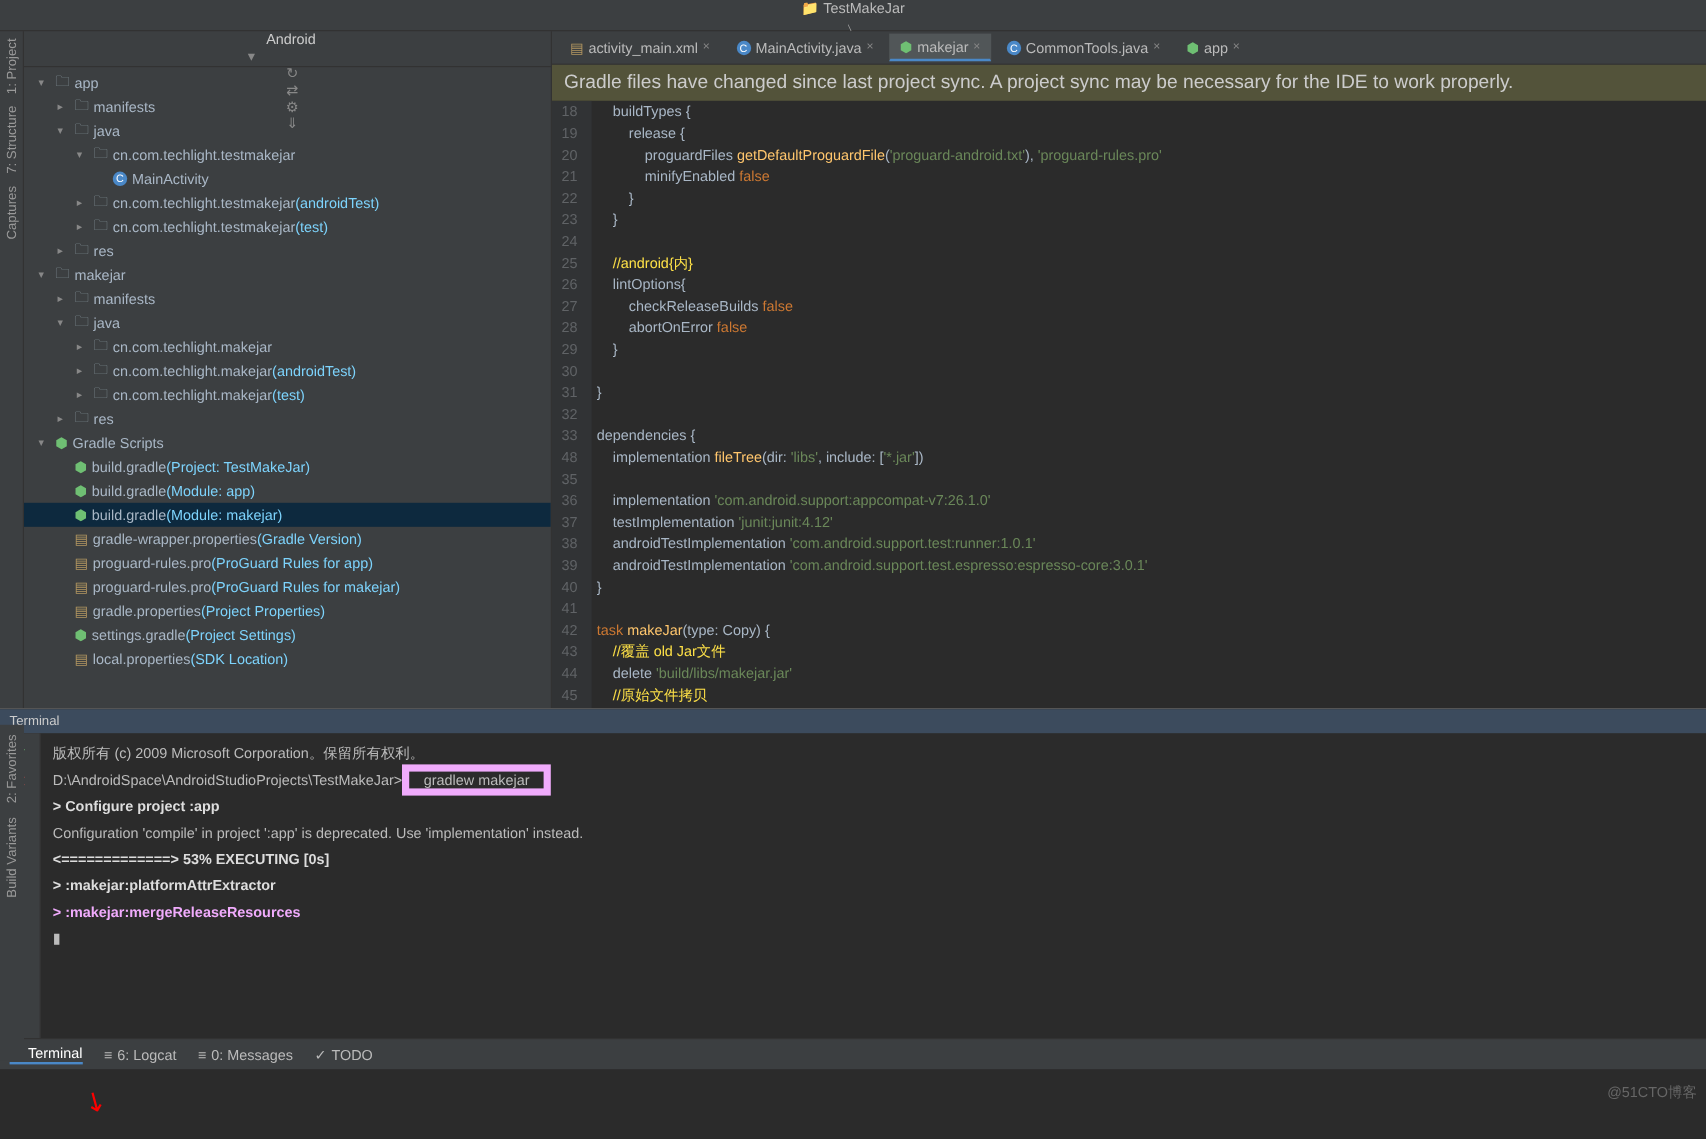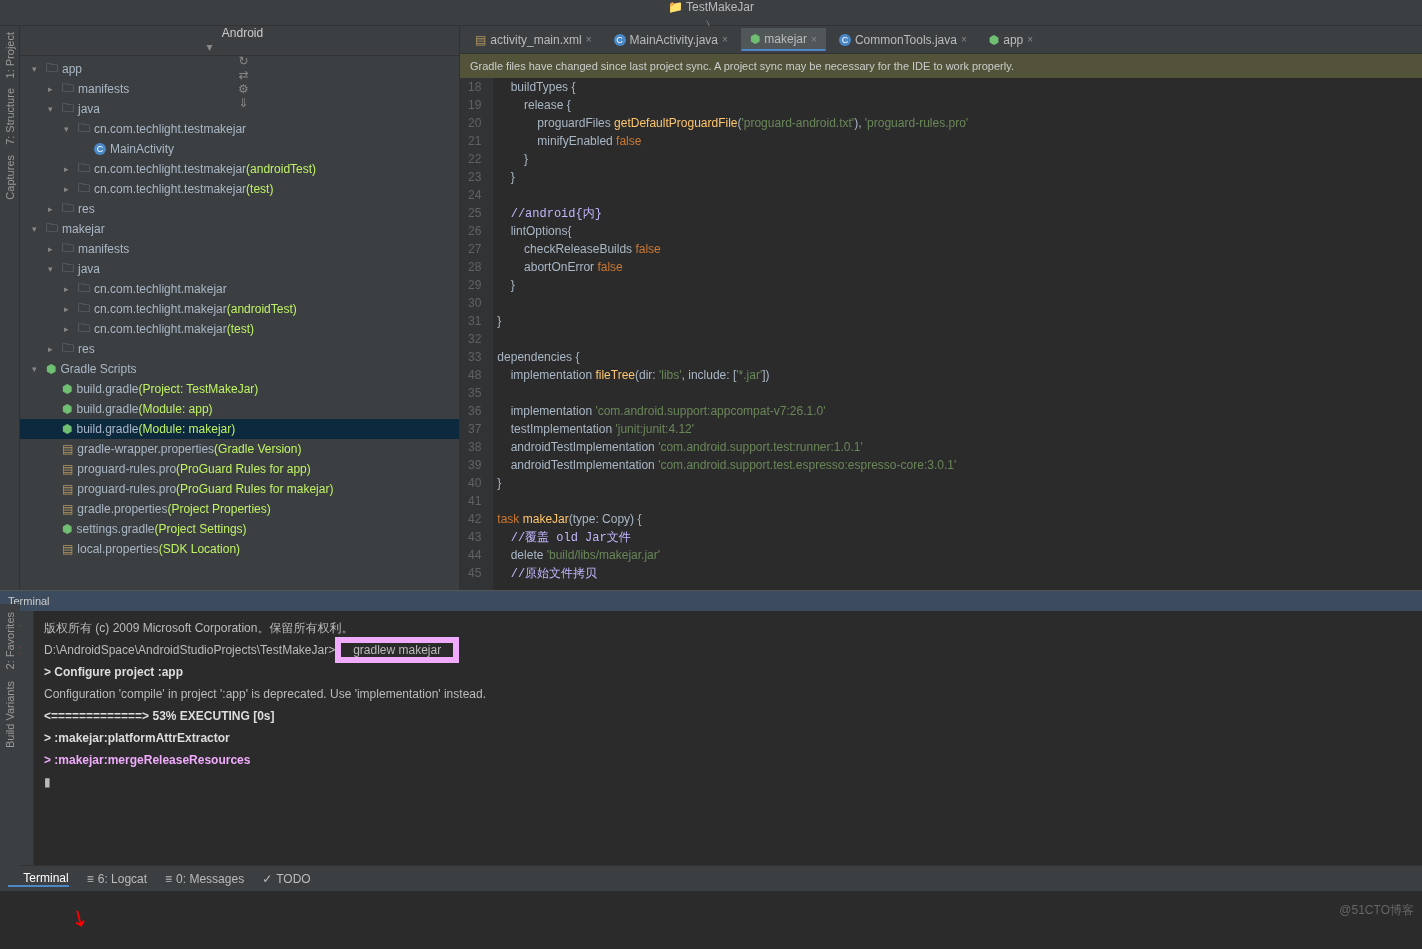--- a/index.html
+++ b/index.html
@@ -12,35 +12,35 @@
 .leftstrip .vtxt { writing-mode:vertical-rl; transform:rotate(180deg); color:#999; font-size:11px; cursor:pointer; }
 .sidebar { width:440px; background:#3c3f41; border-right:1px solid #323232; display:flex; flex-direction:column; }
 .sidebar-hdr { height:30px; display:flex; align-items:center; padding:0 10px; border-bottom:1px solid #323232;flex-direction:column; }
 .sidebar-hdr .title { color:#ccc; flex:1; }
 .sidebar-hdr .ico { color:#888; margin-left:8px; cursor:pointer; }
 .tree { flex:1; overflow:auto; padding:3px 0; }
 .titem { display:flex; align-items:center; height:20px; padding-left:8px; cursor:pointer; white-space:nowrap; }
 .titem.sel { background:#0d293e; }
 .arr { width:12px; color:#888; font-size:9px; margin-right:2px; }
 .fico { margin-right:4px; }
-.dim { color:#bef264; }
+.dim { color:#7dd3fc; }
 .editor { flex:1; background:#2b2b2b; display:flex; flex-direction:column; }
 .tabs { height:28px; background:#3c3f41; border-bottom:1px solid #323232; display:flex; align-items:center; padding:0 6px; gap:4px; }
 .tab { display:flex; align-items:center; gap:4px; padding:3px 8px; color:#bbb; cursor:pointer; border:1px solid transparent; }
 .tab.active { background:#515658; border-bottom:2px solid #4a88c7; }
 .tab .close { color:#888; font-size:10px; }
-.banner { background:#53533a; color:#ccc; padding:6px 10px; font-size:11px; }
+.banner { background:#53533a; color:#ccc; padding:6px 10px; font-size:16px; }
 .code { flex:1; display:flex; font-family:Consolas,monospace; font-size:13px; overflow:auto; }
 .gutter { background:#313335; color:#606366; text-align:right; padding:0 12px 0 8px; user-select:none; }
 .gutter div { height:18px; line-height:18px; }
 .codelines { padding-left:4px; }
 .codelines div { height:18px; line-height:18px; white-space:pre; }
 .kw { color:#cc7832; }
 .str { color:#6a8759; }
-.cmt { color:#c4b5fd;font-family:Liberation Mono, monospace; }
+.cmt { color:#fde047; }
 .fn { color:#ffc66d; }
 .termpanel { border-top:1px solid #555; background:#2b2b2b; }
 .termhdr { height:20px; background:#3c4b5d; color:#ccc; padding:0 8px; display:flex; align-items:center; font-size:11px; }
 .termbody { display:flex; height:254px; }
 .termside { width:34px; background:#3c3f41; border-right:1px solid #323232; display:flex; flex-direction:column; align-items:center; padding-top:6px; gap:8px; }
 .termout { flex:1; padding:6px 10px; font-family:"NSimSun",Consolas,monospace; font-size:14px; color:#bbb; }
 .termout div { line-height:22px; white-space:pre; }
 .redbox { border:6px solid #f0abfc; padding:0 12px; }
 .bottombar { height:26px; background:#3c3f41; border-top:1px solid #323232; display:flex; align-items:center; padding:0 8px; gap:18px; }
 .bottombar .btab { color:#bbb; cursor:pointer; font-size:11px; display:flex; align-items:center; gap:4px; }

